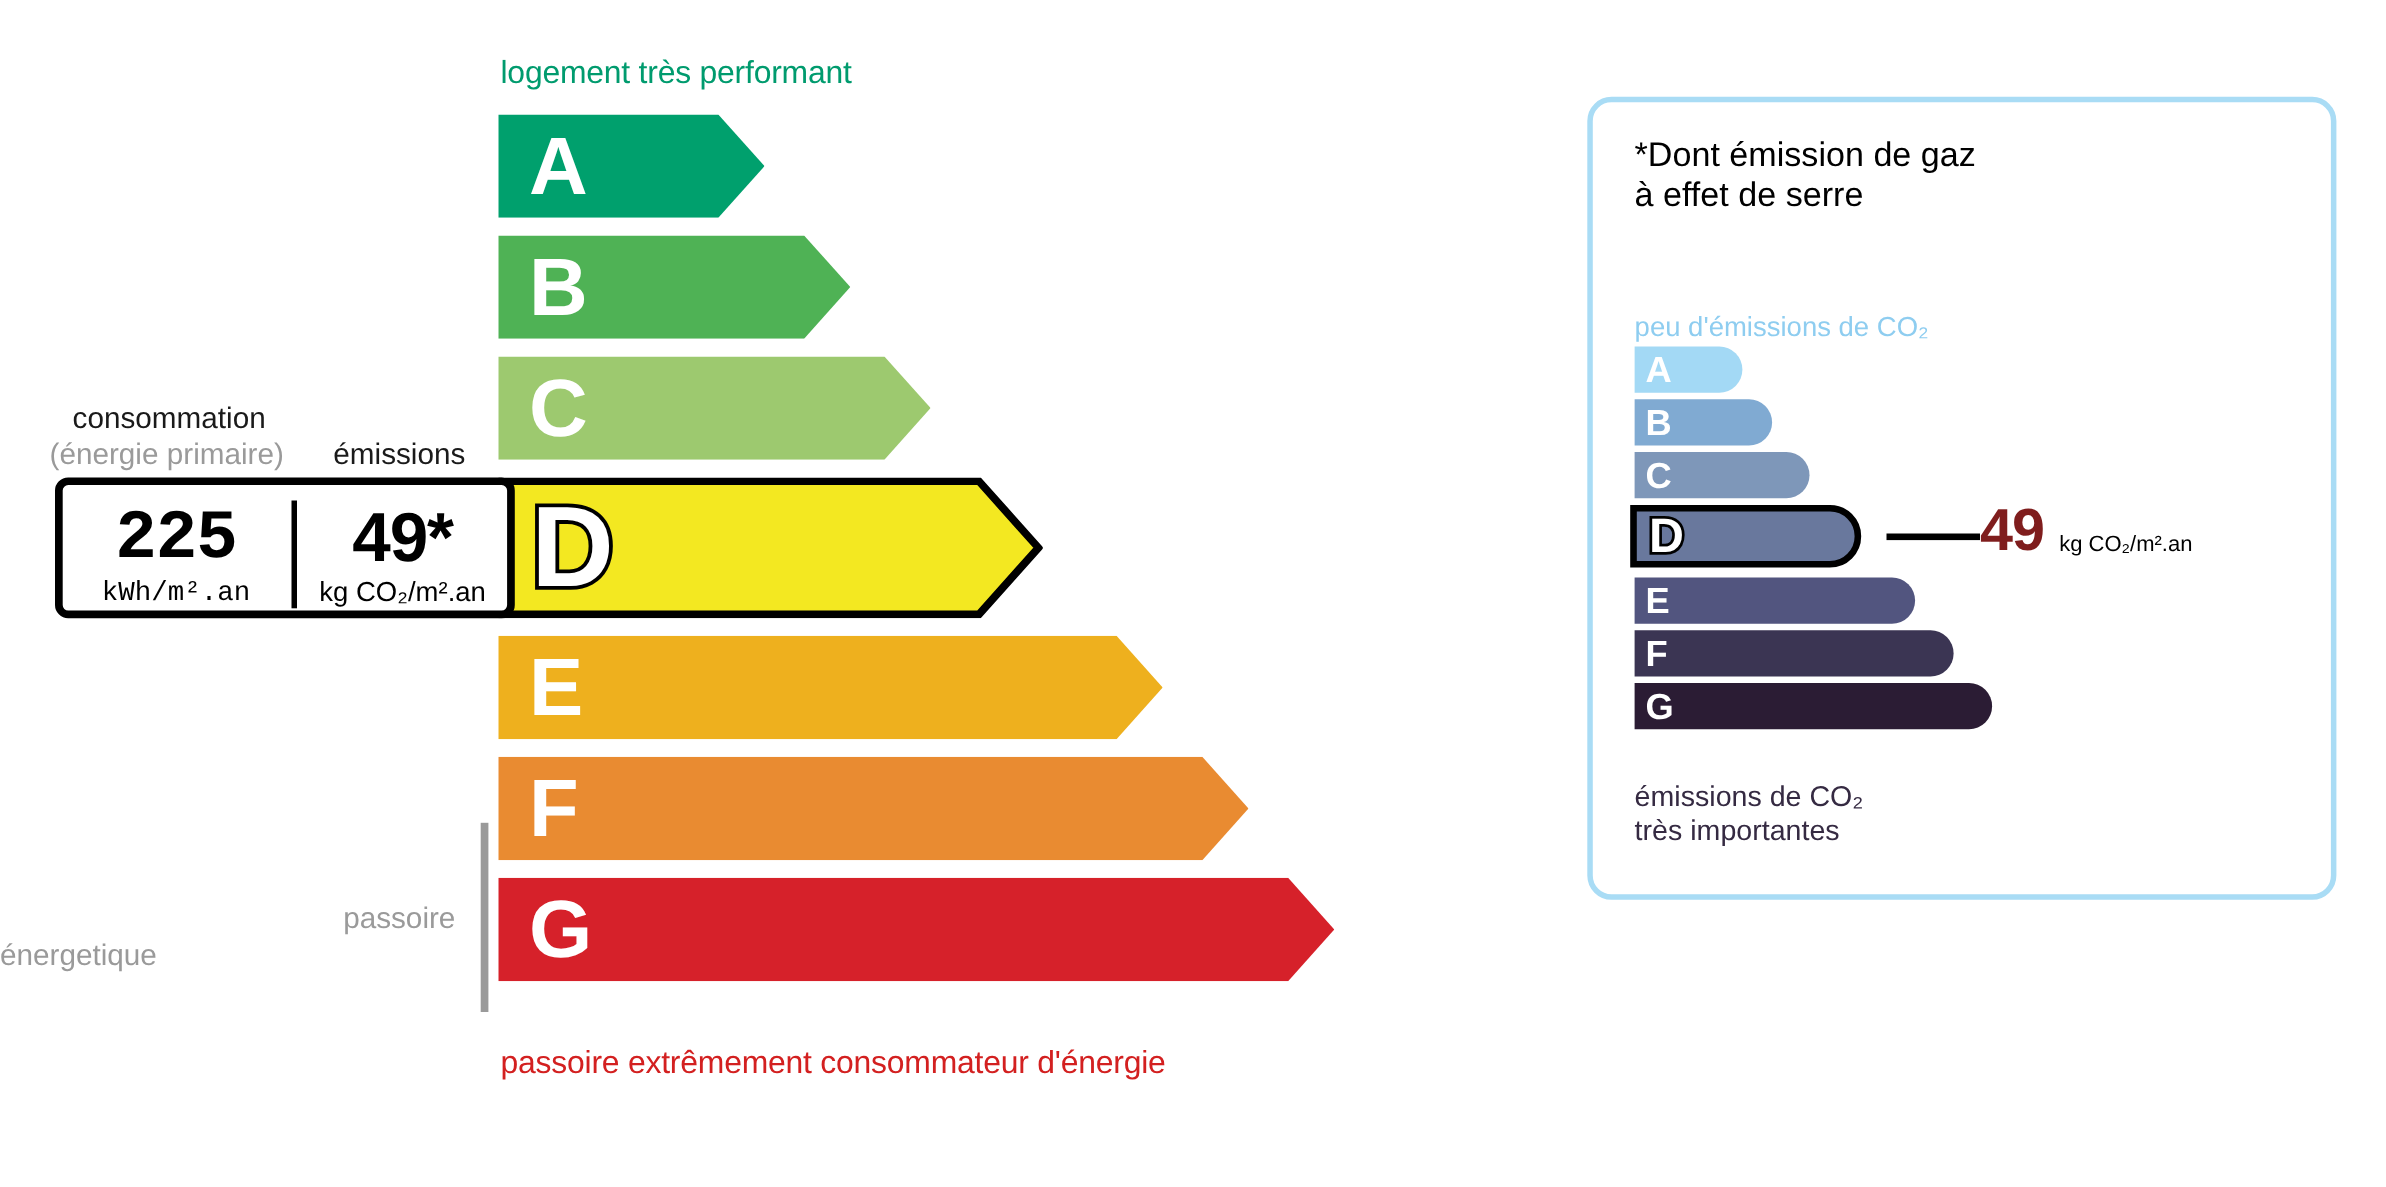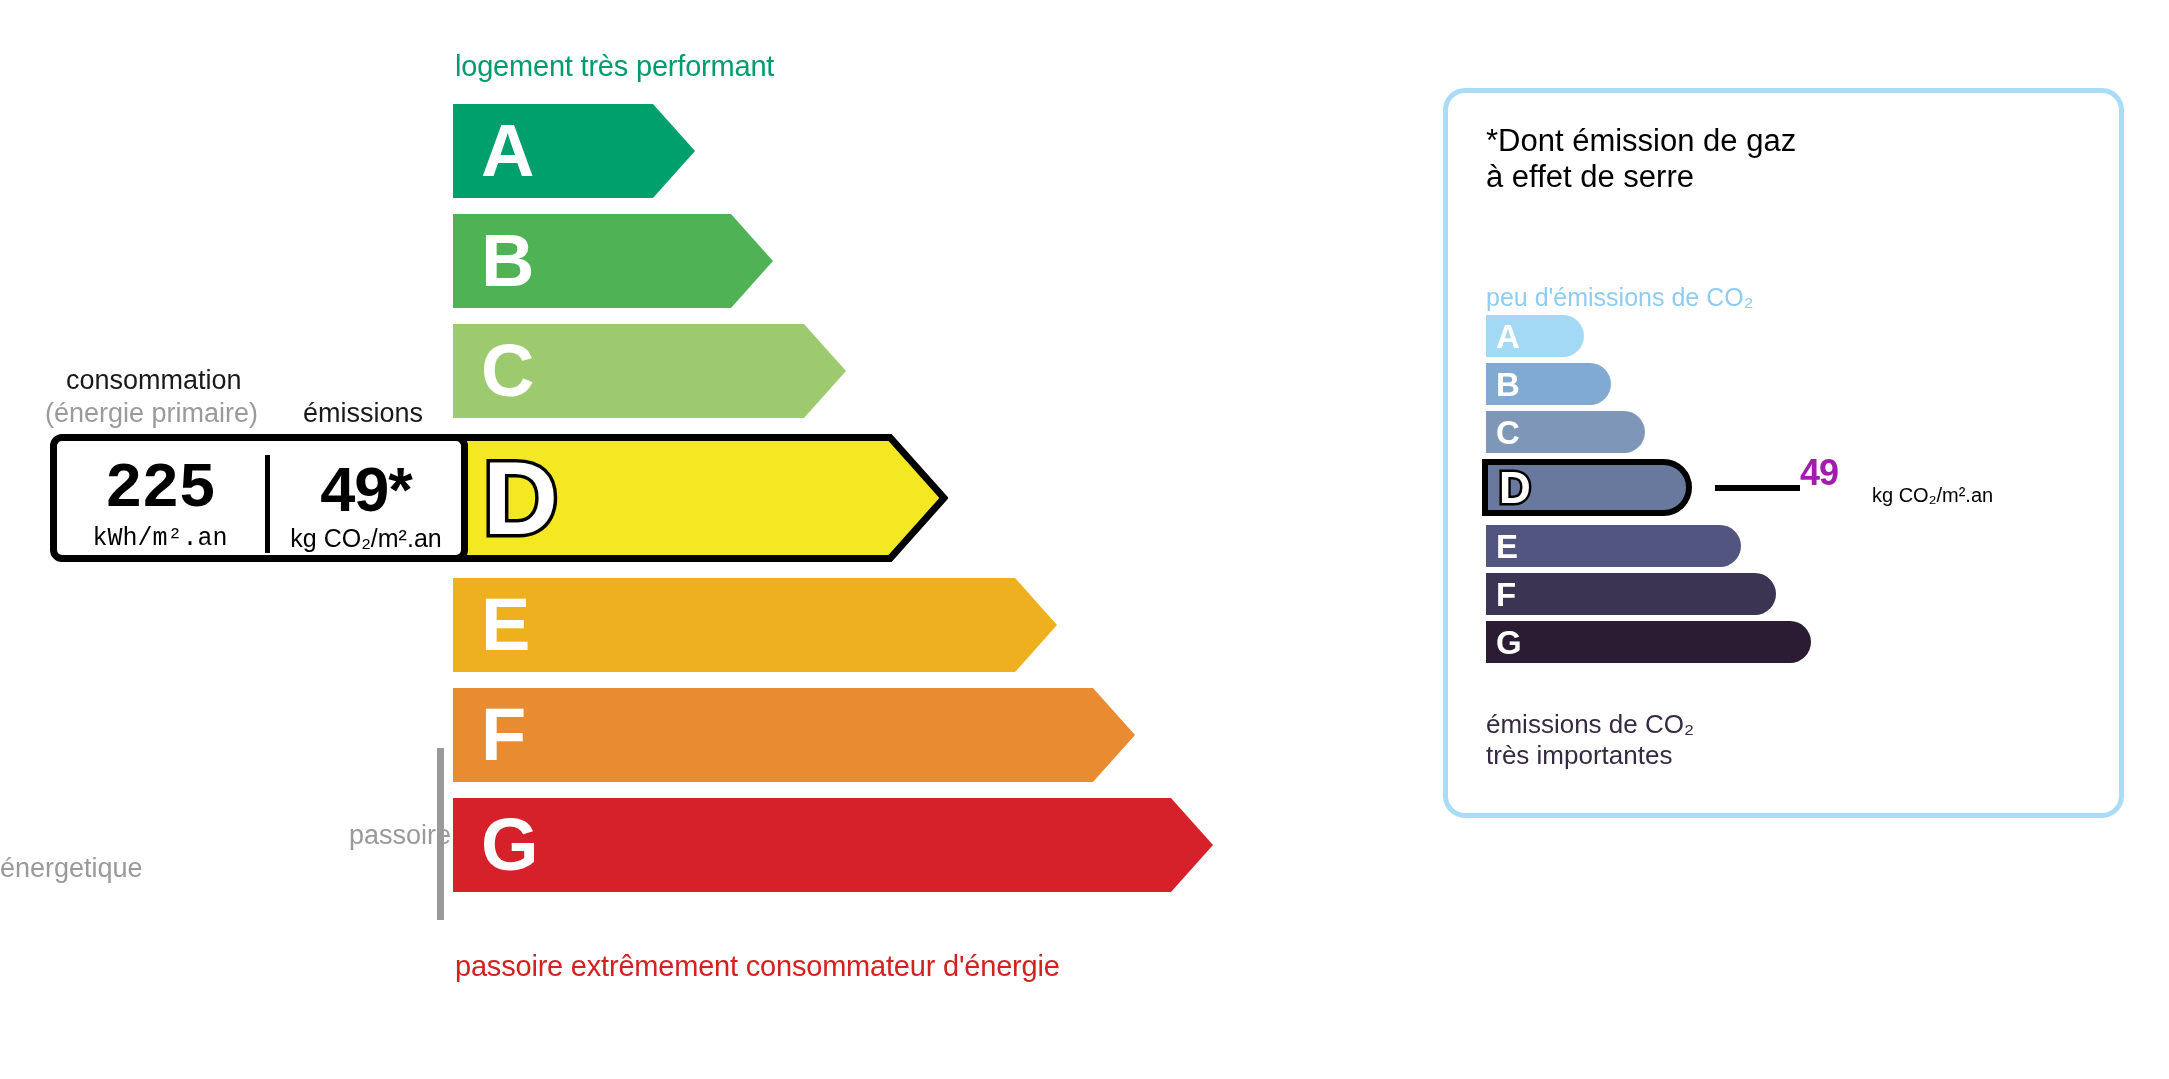--- a/index.html
+++ b/index.html
@@ -135,21 +135,21 @@
     background: #9a9a9a;
   }
   .passoire-text {
     position: absolute;
     right: 1925px;
     font-size: 27px;
     color: #9a9a9a;
     text-align: right;
     white-space: nowrap;
   }
-  #passoire-l1 { top: 820px; left: 0; width: 414px; text-align: right; margin-left: 37px; }
+  #passoire-l1 { top: 820px; left: 0; width: 414px; text-align: right; }
   #passoire-l2 { top: 853px; left: 0; width: 414px; text-align: left; }
 
   
   #co2-panel {
     position: absolute;
     left: 1443px; top: 88px;
     width: 681px; height: 730px;
     border: 5px solid #a9dcf5;
     border-radius: 22px;
     box-sizing: border-box;
@@ -221,23 +221,23 @@
   
   #co2-callout-line {
     position: absolute;
     left: 267px; top: 392px;
     width: 85px; height: 6px;
     background: #000000;
   }
   #co2-callout-value {
     position: absolute;
     left: 352px; top: 362px;
-    font-size: 36px;
+    font-size: 54px;
     font-weight: 600;
-    color: #a21caf;
+    color: #7f1d1d;
     line-height: 1;
     letter-spacing: -1px;
   }
   #co2-callout-unit {
     position: absolute;
     left: 424px; top: 391px;
     font-size: 20px;
     color: #000000;
     white-space: nowrap;
   }

